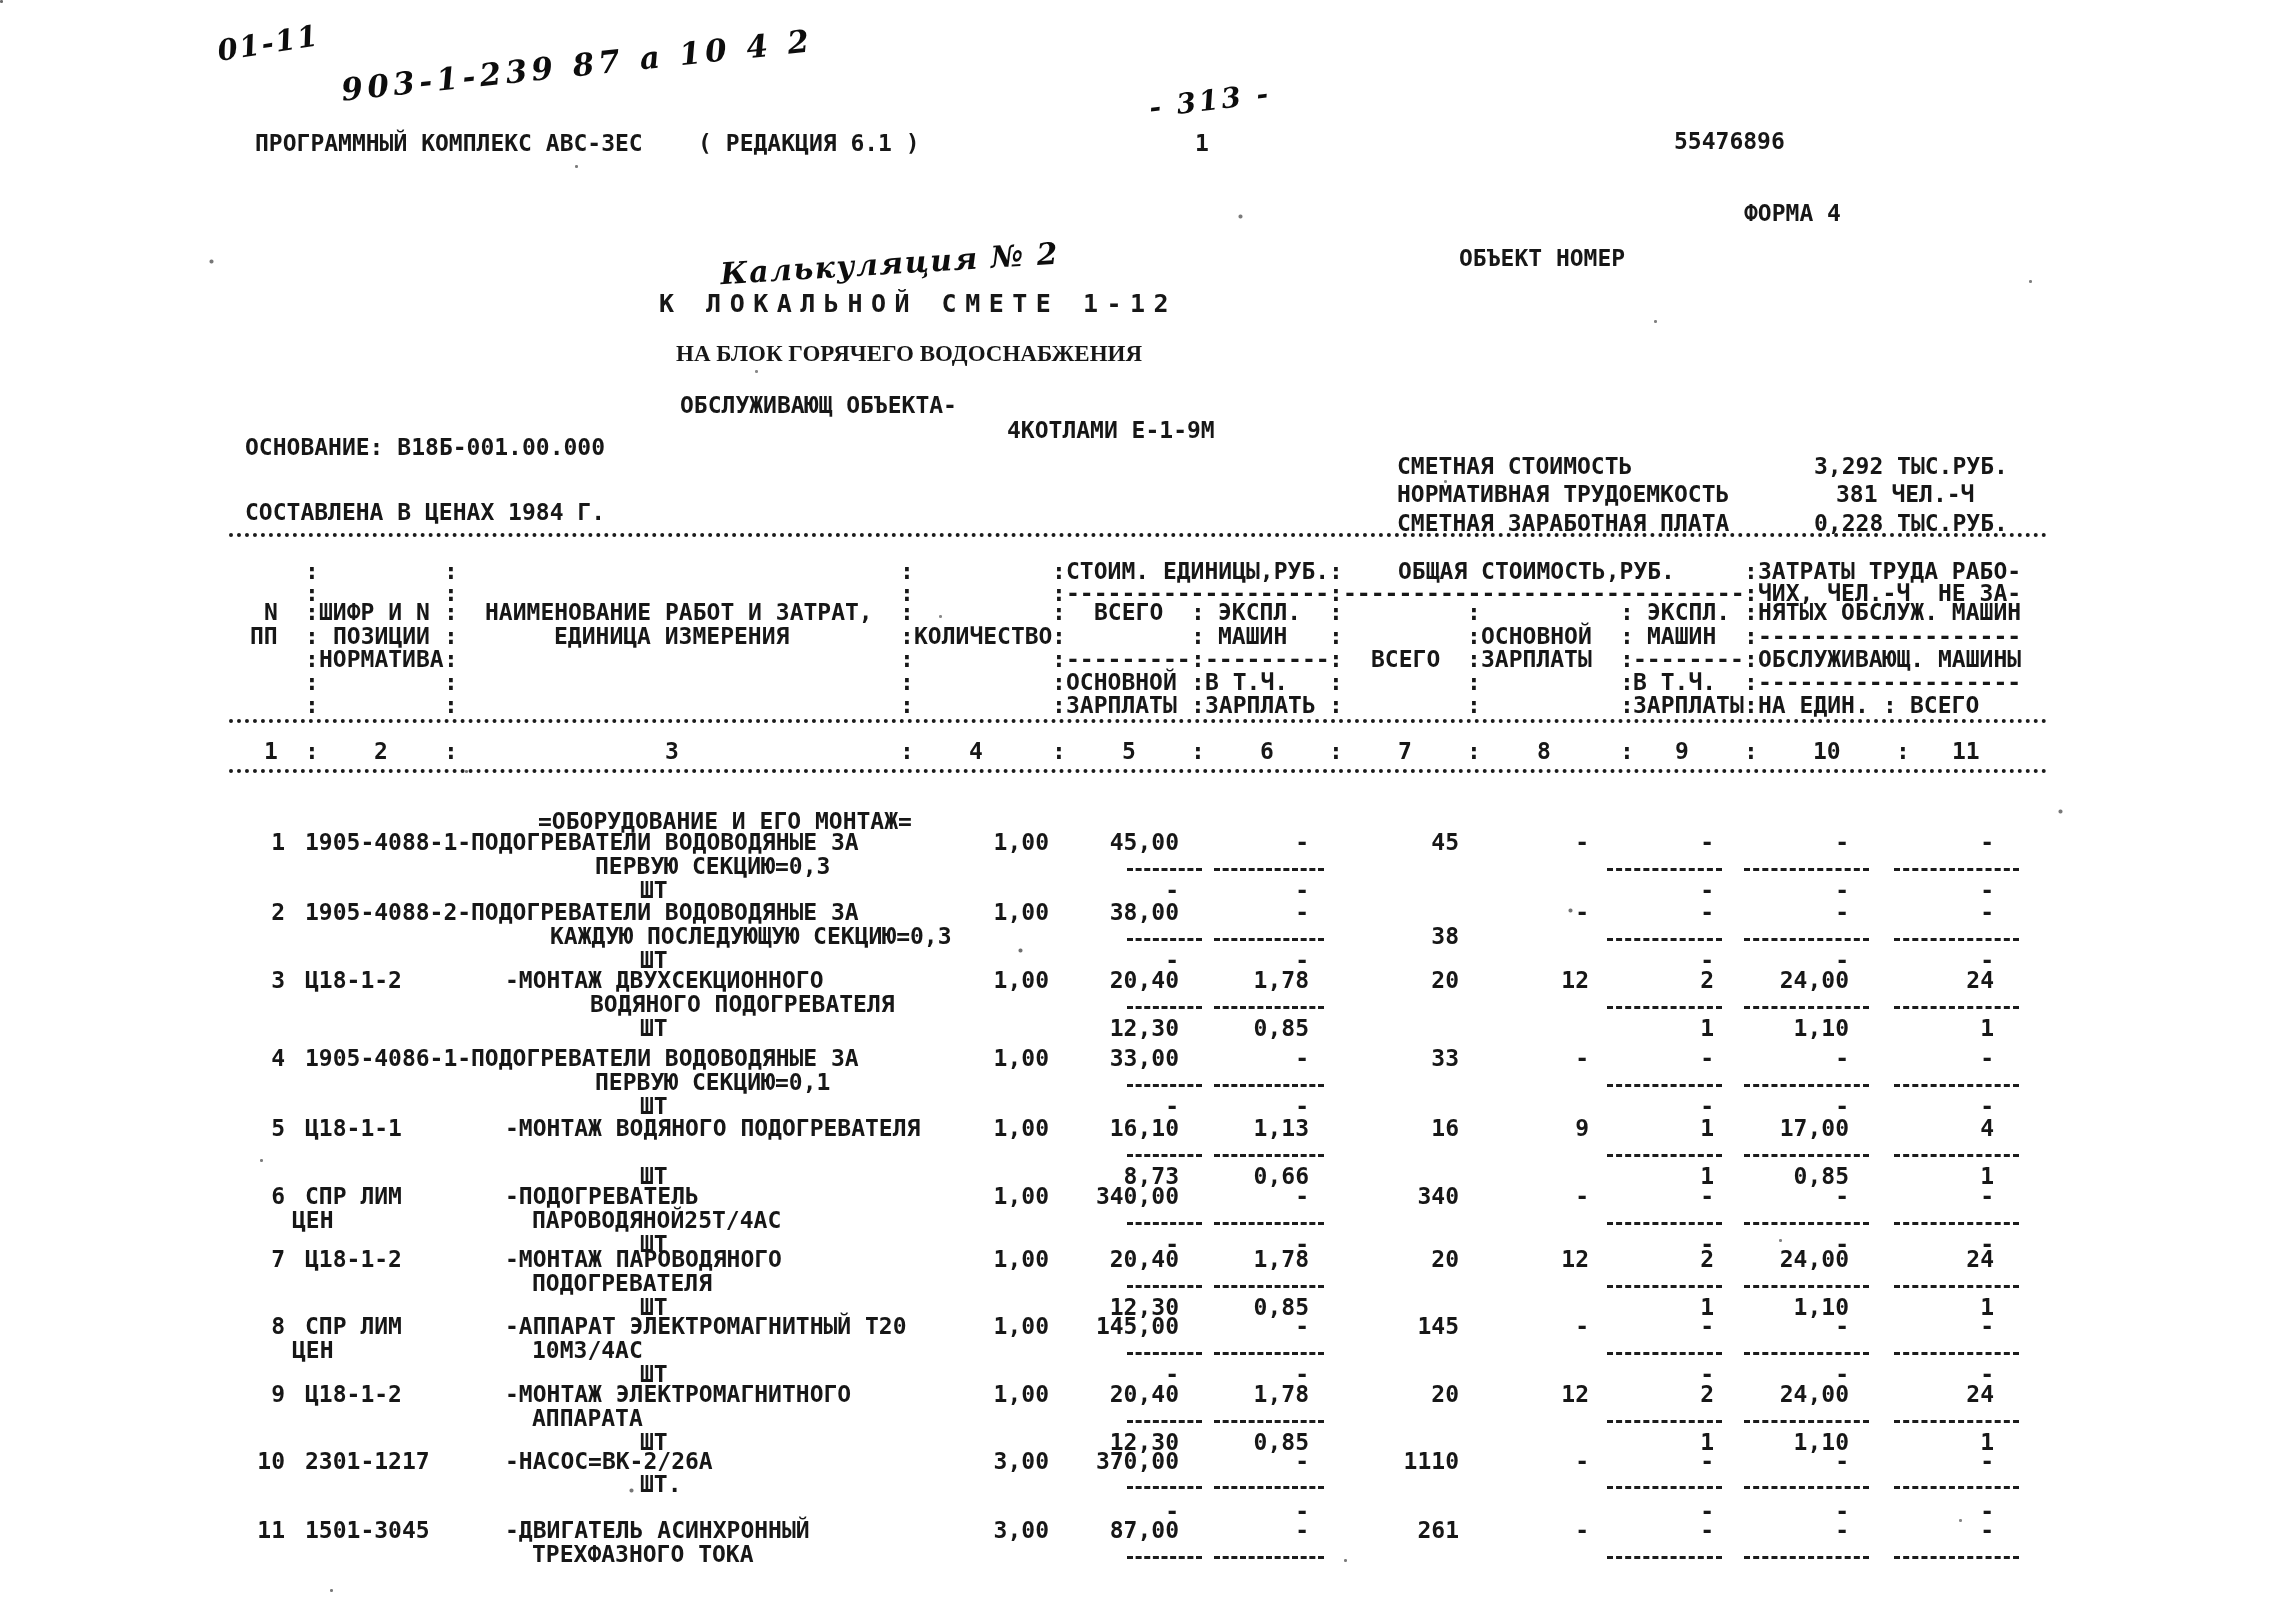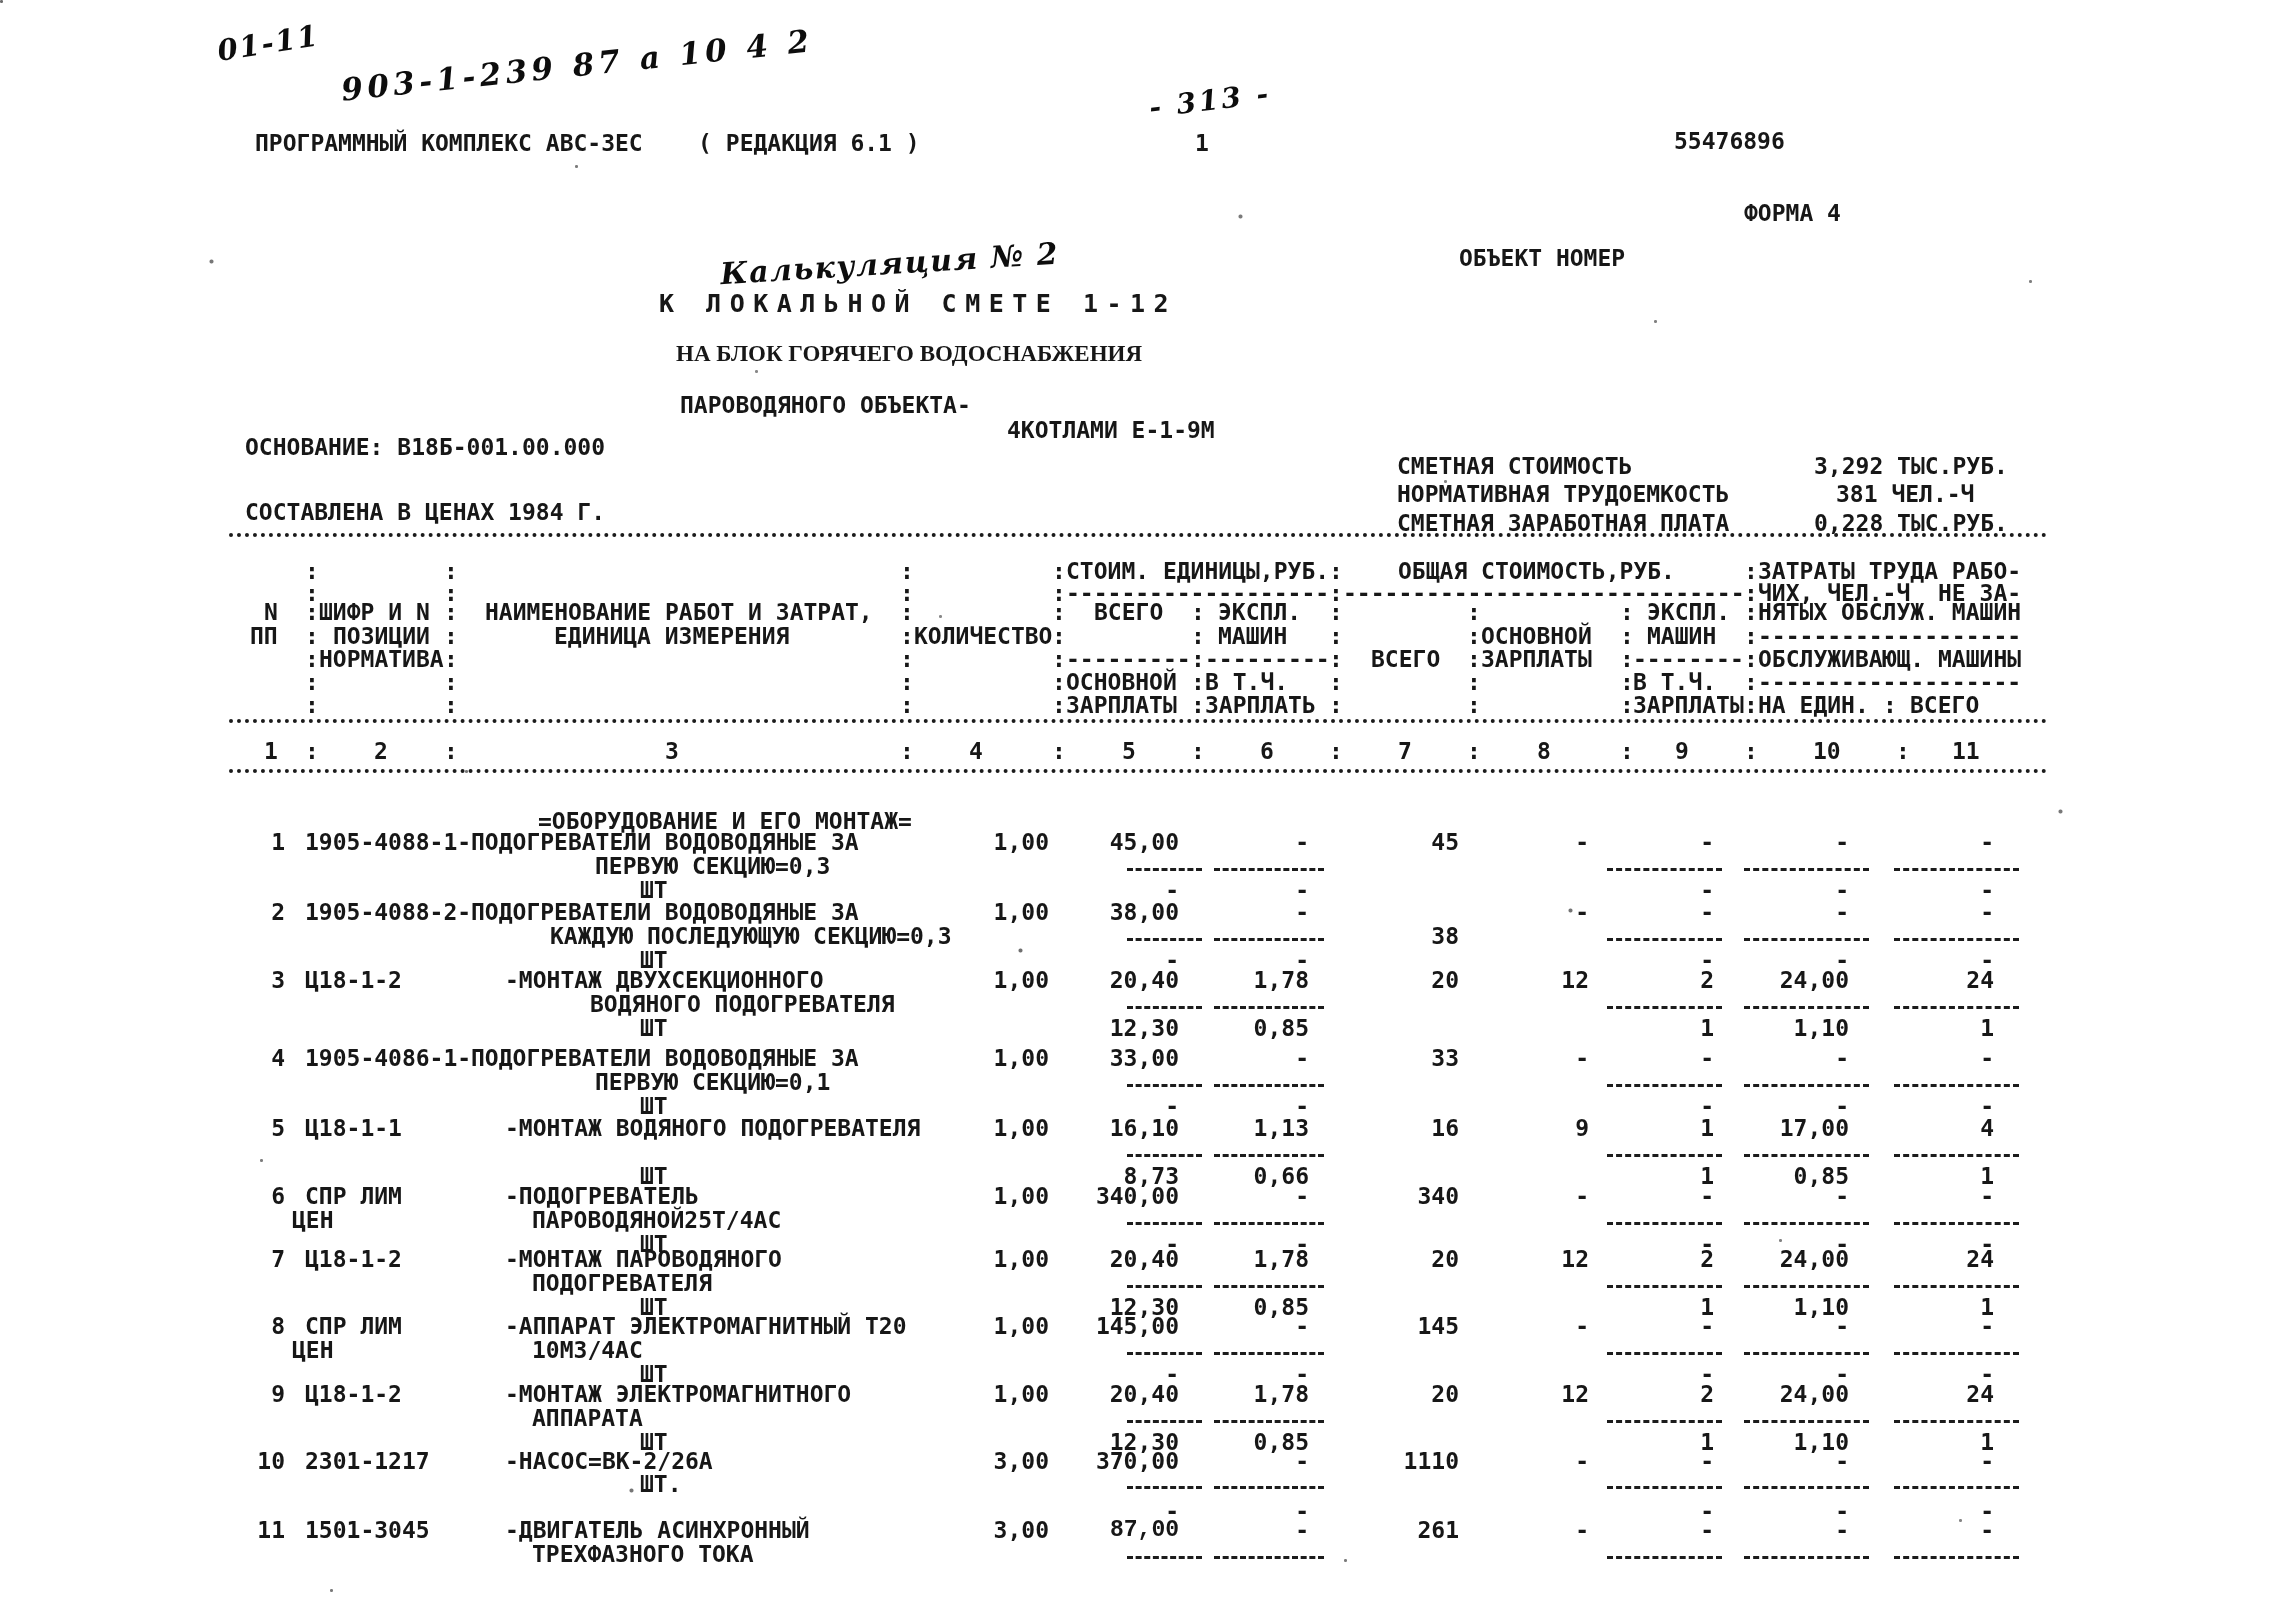--- a/index.html
+++ b/index.html
@@ -60,21 +60,21 @@
   <div class="hw hw4" style="left:720px;top:246px;">Калькуляция № 2</div>
 
   <div class="t" style="left:255px;top:131px;">ПРОГРАММНЫЙ КОМПЛЕКС АВС-3ЕС    ( РЕДАКЦИЯ 6.1 )</div>
   <div class="t" style="left:1195px;top:131px;">1</div>
   <div class="t" style="left:1674px;top:129px;">55476896</div>
   <div class="t" style="left:1744px;top:201px;">ФОРМА 4</div>
   <div class="t" style="left:1459px;top:246px;">ОБЪЕКТ НОМЕР</div>
 
   <div class="t sp" style="left:659px;top:291px;">К ЛОКАЛЬНОЙ СМЕТЕ 1-12</div>
   <div class="t" style="left:676px;top:342px;font-family:Liberation Serif, serif;">НА БЛОК ГОРЯЧЕГО ВОДОСНАБЖЕНИЯ</div>
-  <div class="t" style="left:680px;top:393px;">ПАРОВОДЯНОГО ОБЪЕКТА-</div>
+  <div class="t" style="left:680px;top:393px;">ОБСЛУЖИВАЮЩ ОБЪЕКТА-</div>
   <div class="t" style="left:1007px;top:418px;">4КОТЛАМИ Е-1-9М</div>
 
   <div class="t" style="left:245px;top:435px;"><span>ОСНОВАНИЕ:</span><span> </span><span>В18Б-001.00.000</span></div>
   <div class="t" style="left:245px;top:500px;">СОСТАВЛЕНА В ЦЕНАХ 1984 Г.</div>
 
   <div class="t" style="left:1397px;top:454px;">СМЕТНАЯ СТОИМОСТЬ</div>
   <div class="t" style="left:1814px;top:454px;">3,292 ТЫС.РУБ.</div>
   <div class="t" style="left:1397px;top:482px;">НОРМАТИВНАЯ ТРУДОЕМКОСТЬ</div>
   <div class="t" style="left:1836px;top:482px;">381 ЧЕЛ.-Ч</div>
   <div class="t" style="left:1397px;top:511px;">СМЕТНАЯ ЗАРАБОТНАЯ ПЛАТА</div>
@@ -429,21 +429,21 @@
       <div class="t right" style="left: 1049px; top: 1499px; width: 130px;">-</div>
       <div class="t right" style="left: 1199px; top: 1499px; width: 110px;">-</div>
       <div class="t right" style="left: 1614px; top: 1499px; width: 100px;">-</div>
       <div class="t right" style="left: 1729px; top: 1499px; width: 120px;">-</div>
       <div class="t right" style="left: 1874px; top: 1499px; width: 120px;">-</div>
       <div class="t right" style="left: 235px; top: 1518px; width: 50px;">11</div>
       <div class="t" style="left: 305px; top: 1518px;">1501-3045</div>
       <div class="t" style="left: 505px; top: 1518px;">-ДВИГАТЕЛЬ АСИНХРОННЫЙ</div>
       <div class="t" style="left: 532px; top: 1542px;">ТРЕХФАЗНОГО ТОКА</div>
       <div class="t right" style="left: 939px; top: 1518px; width: 110px;">3,00</div>
-      <div class="t right" style="left: 1049px; top: 1518px; width: 130px; font-family: Liberation Mono, monospace;">87,00</div>
+      <div class="t right" style="left: 1049px; top: 1518px; width: 130px;">87,00</div>
       <div class="t right" style="left: 1199px; top: 1518px; width: 110px;">-</div>
       <div class="t right" style="left: 1319px; top: 1518px; width: 140px;">261</div>
       <div class="t right" style="left: 1474px; top: 1518px; width: 115px;">-</div>
       <div class="t right" style="left: 1614px; top: 1518px; width: 100px;">-</div>
       <div class="t right" style="left: 1729px; top: 1518px; width: 120px;">-</div>
       <div class="t right" style="left: 1874px; top: 1518px; width: 120px;">-</div>
       <div class="dashseg" style="left: 1127px; top: 1556px; width: 75px;"></div>
       <div class="dashseg" style="left: 1214px; top: 1556px; width: 110px;"></div>
       <div class="dashseg" style="left: 1607px; top: 1556px; width: 115px;"></div>
       <div class="dashseg" style="left: 1744px; top: 1556px; width: 125px;"></div>

